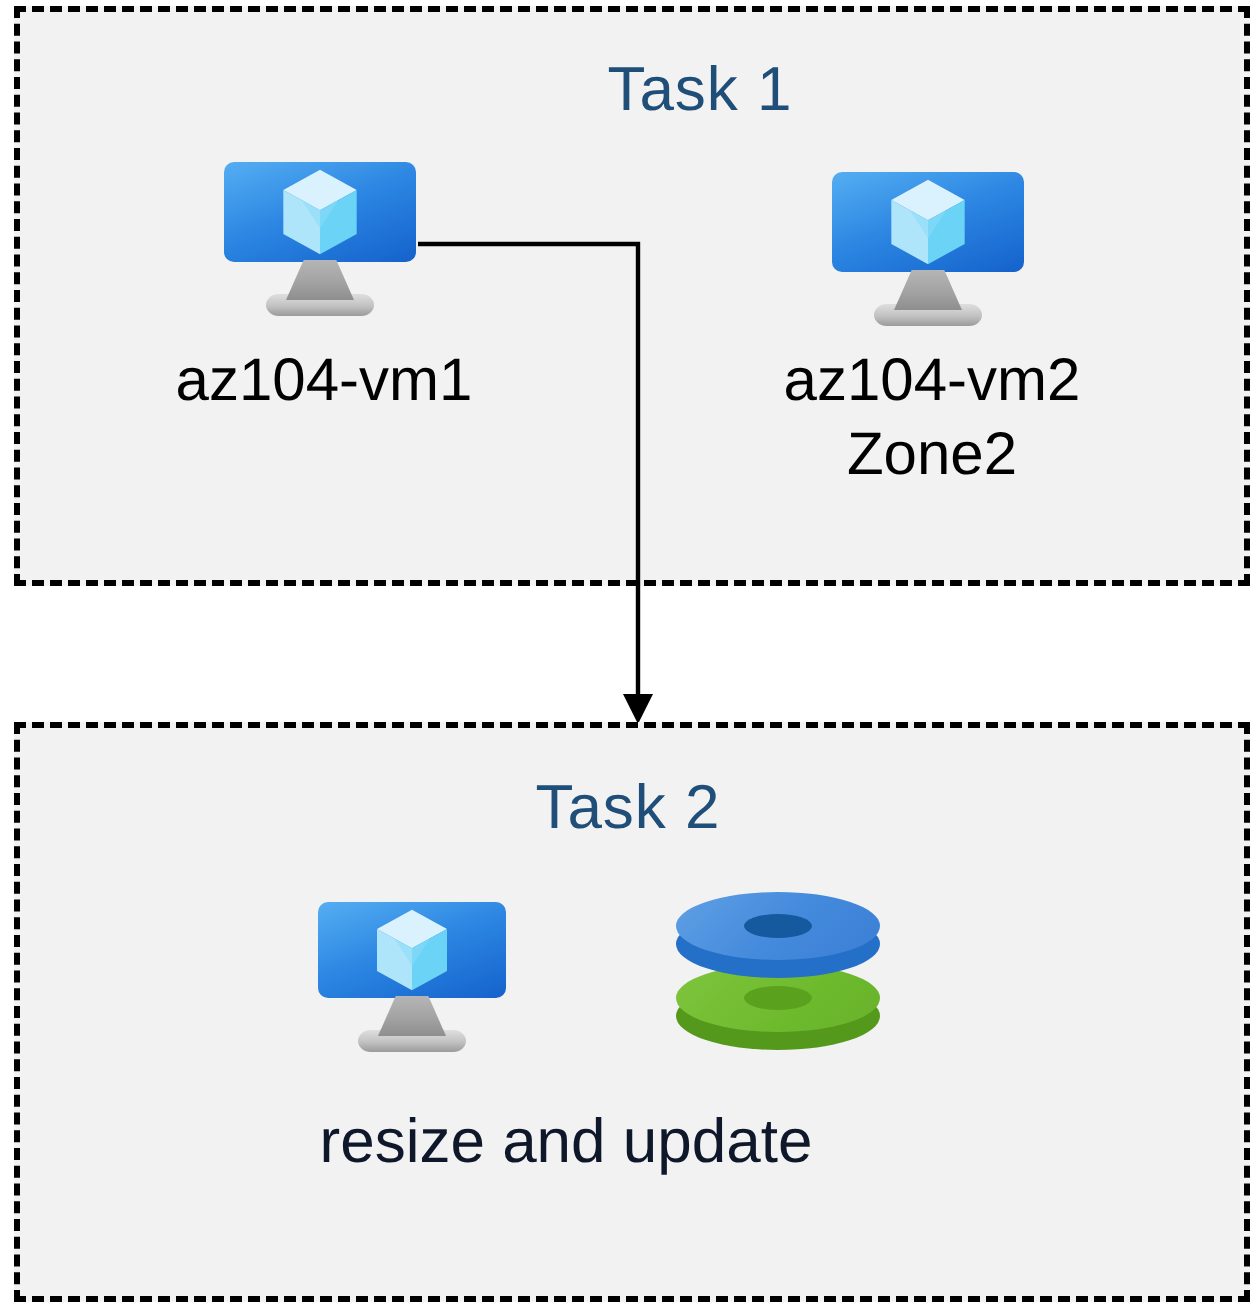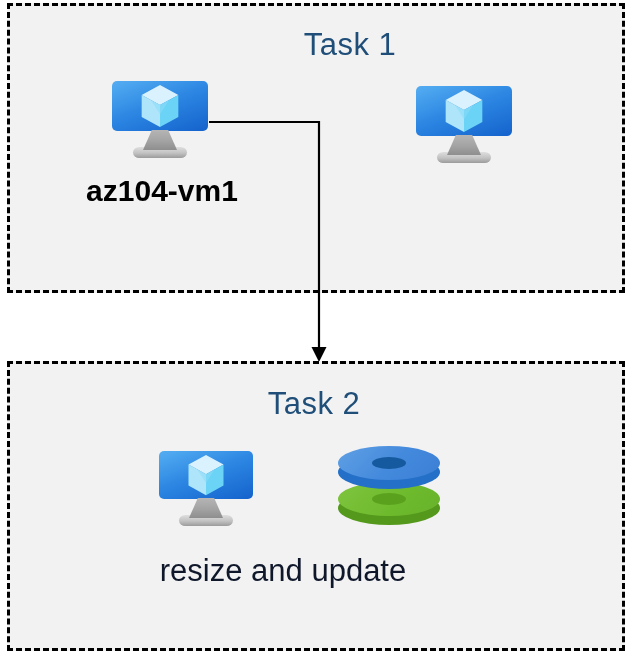--- a/index.html
+++ b/index.html
@@ -96,21 +96,20 @@
   #disk-green .hole { background: #5aa21d; }
 
   
   .vm-label {
     position: absolute;
     width: 204px;
     text-align: center;
     color: #000000;
     font-size: 30px;
     line-height: 37px;
-    font-weight: bold;
   }
   #vm1-label { left: 60px;  top: 172px; }
   #vm2-label { left: 364px; top: 172px; }
   .caption {
     position: absolute;
     left: 83px;
     top: 553px;
     width: 400px;
     text-align: center;
     color: #0f172a;
@@ -155,20 +154,24 @@
         <polygon points="22,23 12,17.5 22,33 32,17.5" fill="#8cdcf8" opacity="0.55"></polygon>
       </svg>
     </div>
     <div class="vm-neck"></div>
     <div class="vm-base"></div>
   </div>
 
   <div id="vm1-label" class="vm-label">
     <div>az104-vm1</div>
   </div>
+  <div id="vm2-label" class="vm-label">
+    <div>az104-vm2</div>
+    <div>Zone2</div>
+  </div>
 
   <svg class="arrow-layer">
     <path d="M 209 122 L 319 122 L 319 349" stroke="#000000" stroke-width="2.2" fill="none"></path>
     <polygon points="319,362 311.5,347 326.5,347" fill="#000000"></polygon>
   </svg>
 
   <div id="task2-box" class="task-box"></div>
   <div id="task2-title" class="task-title">Task 2</div>
 
   <div class="vm-icon" style="left:156px; top:451px;">

